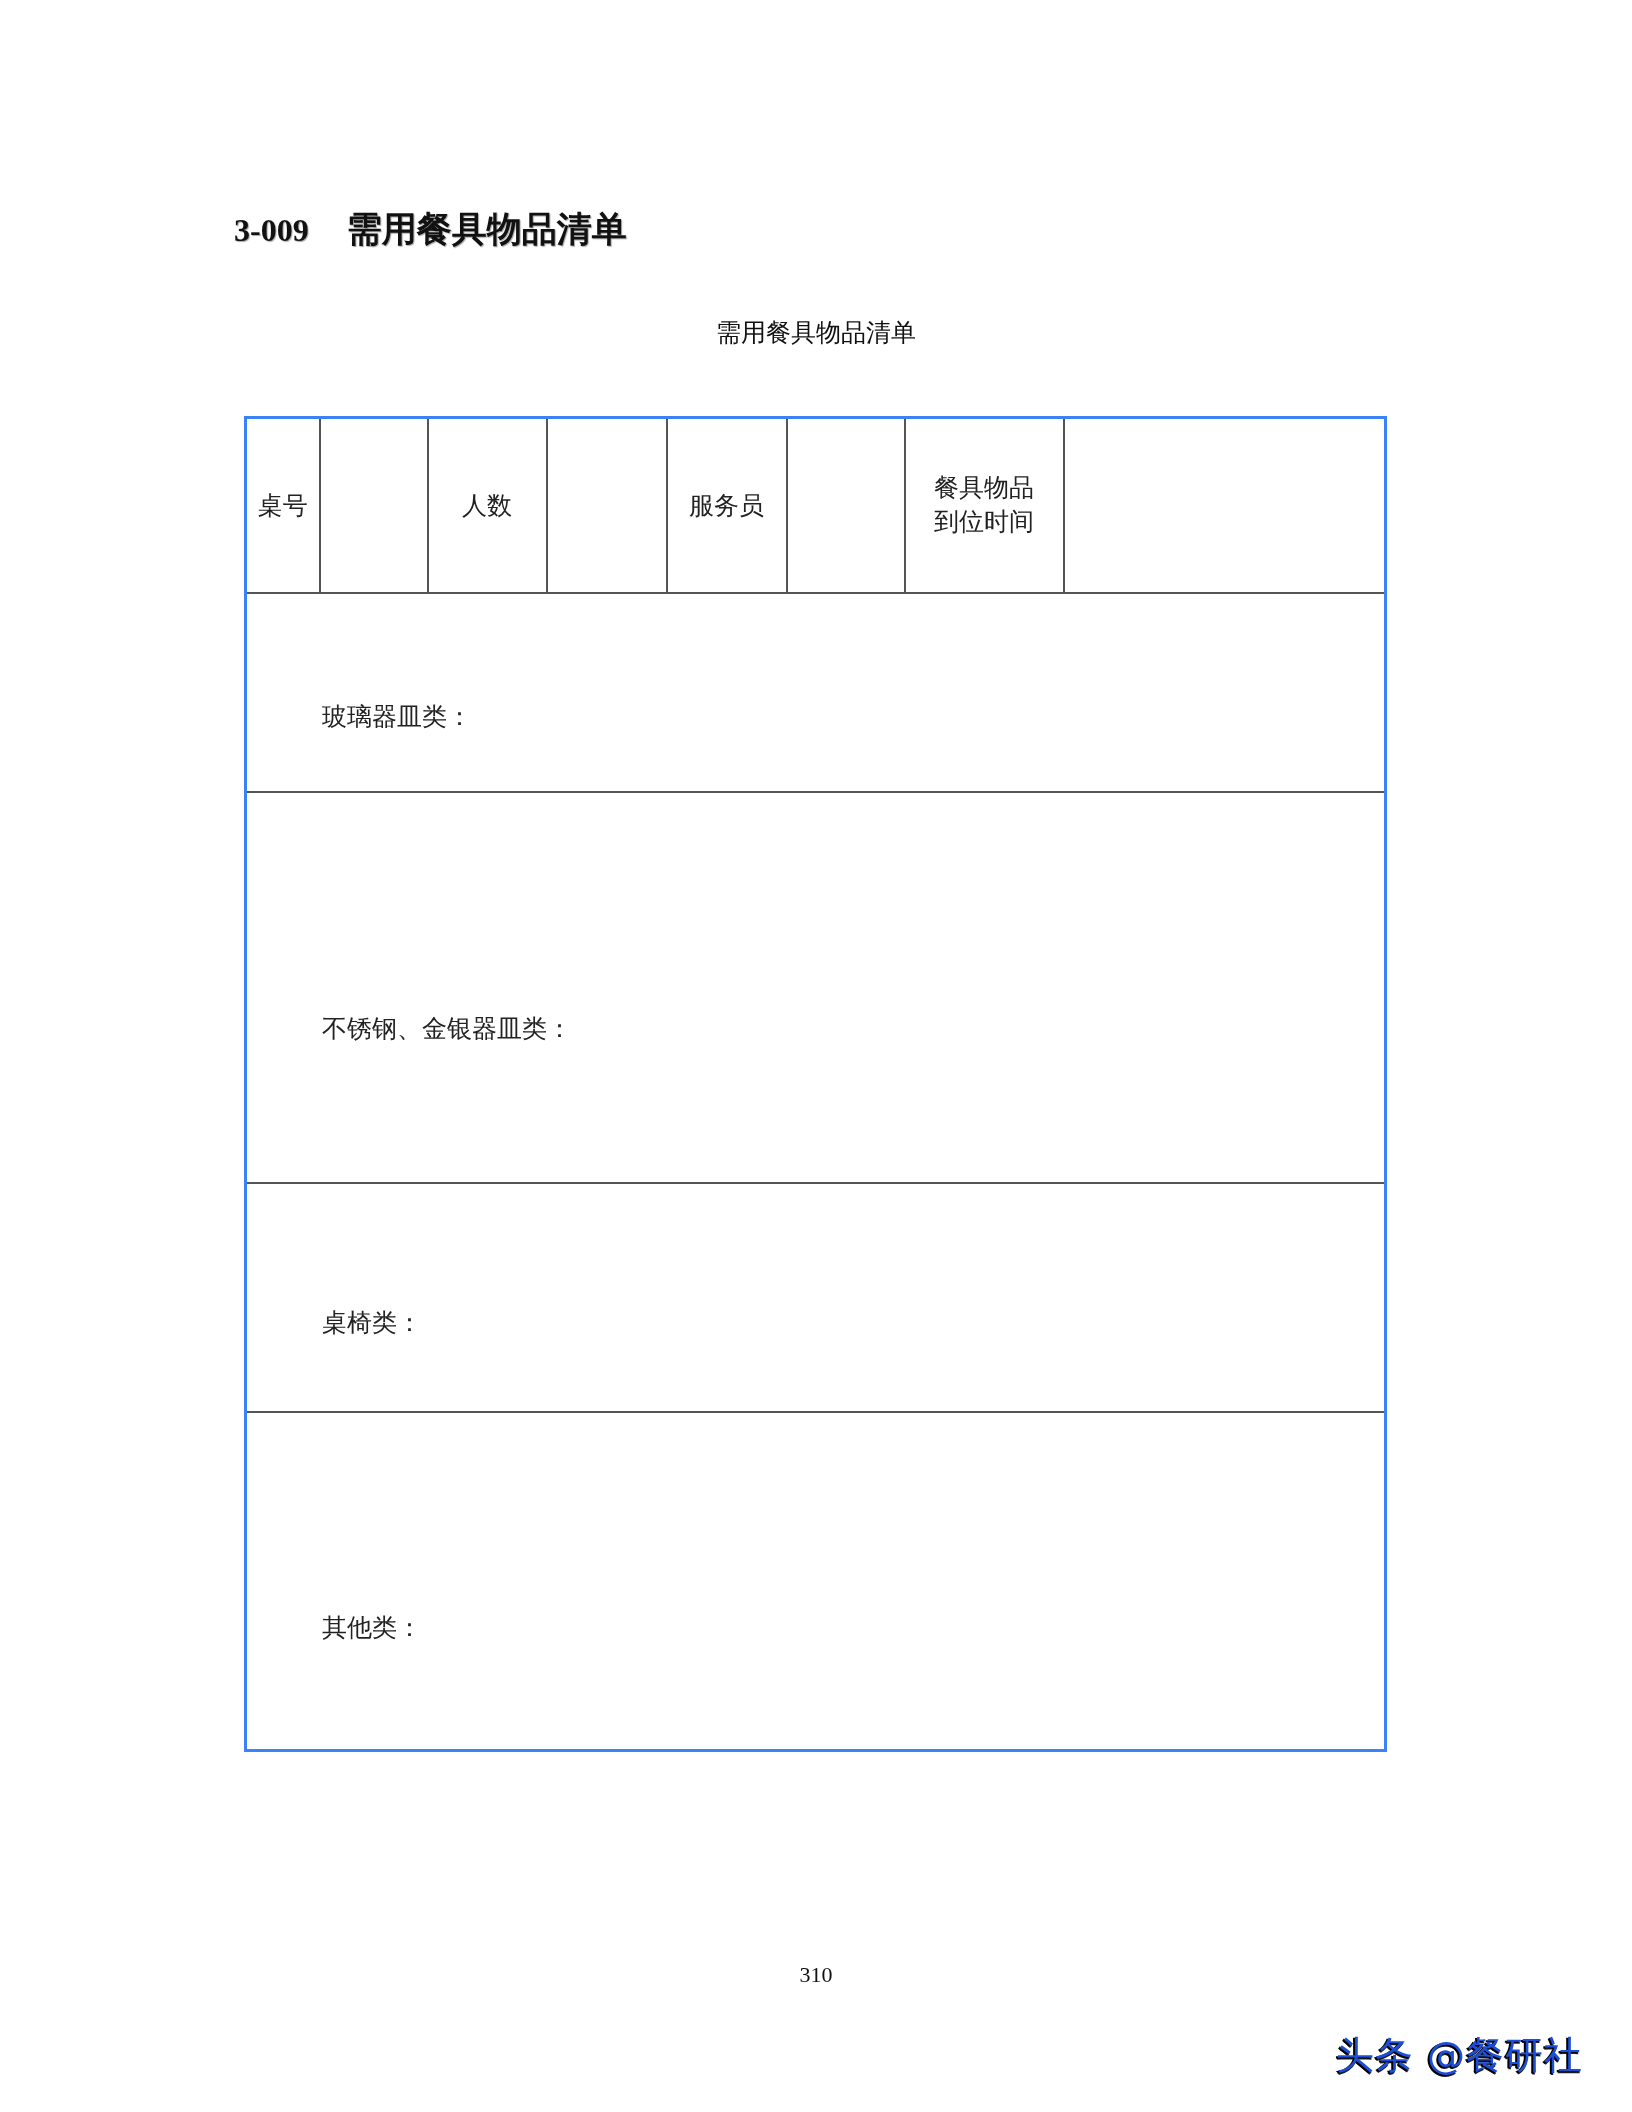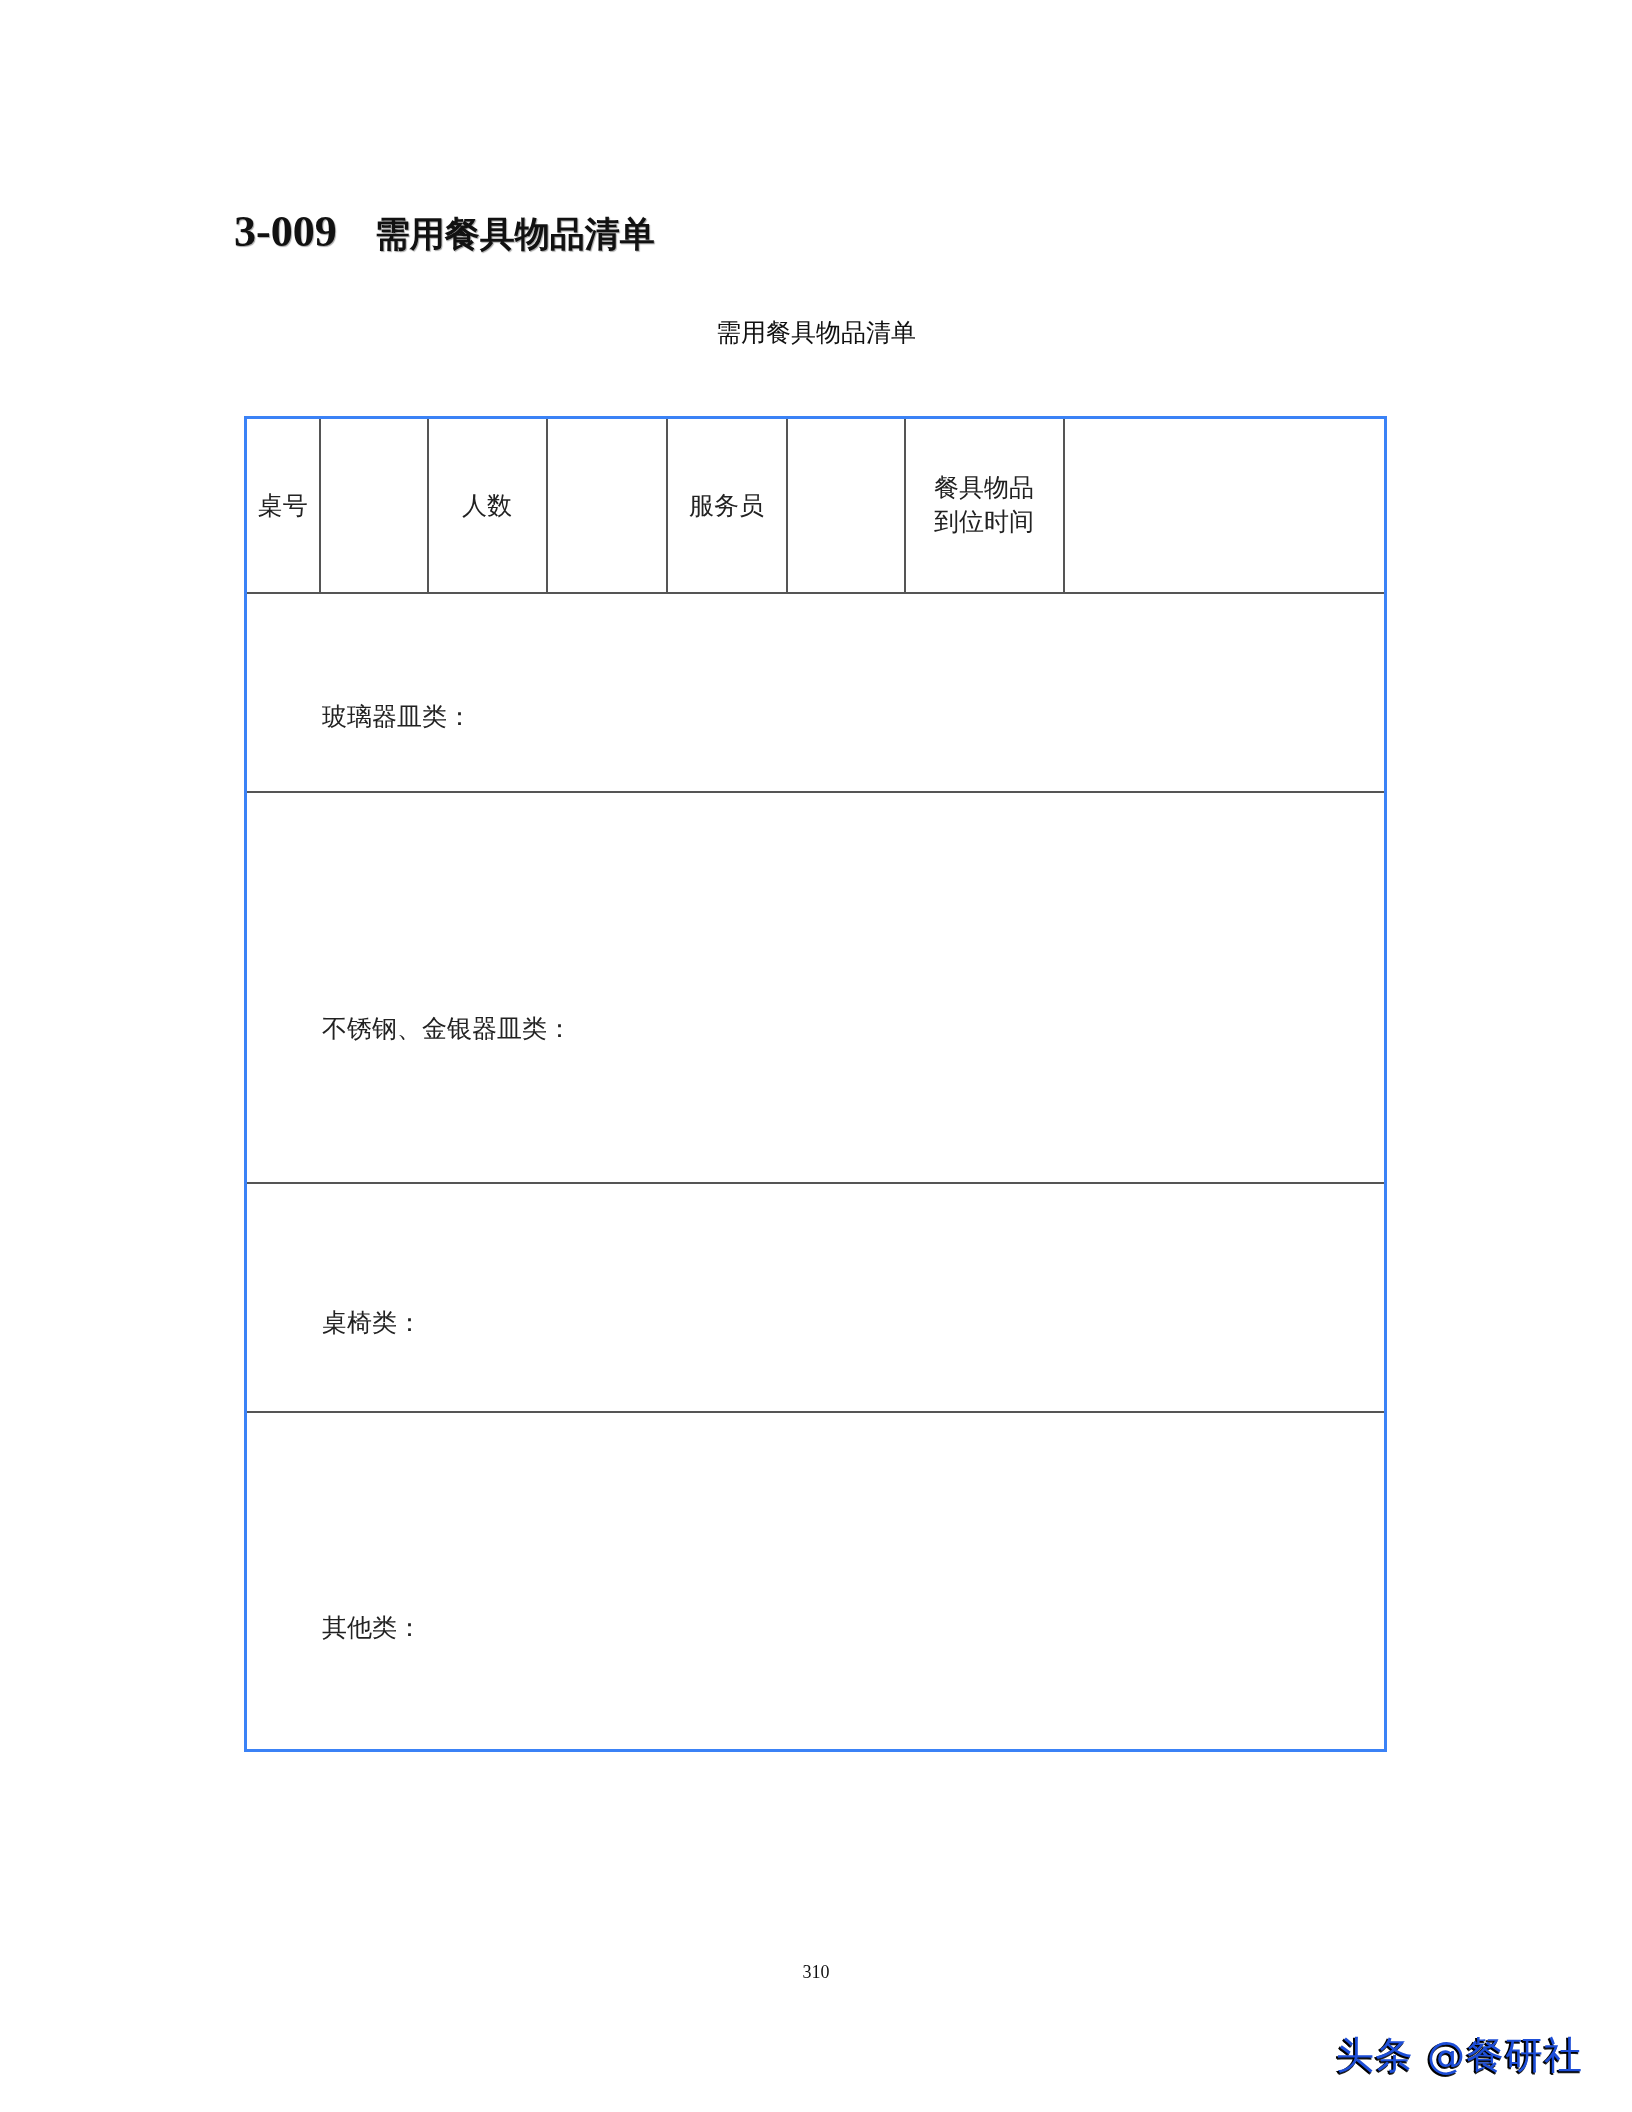--- a/index.html
+++ b/index.html
@@ -1,32 +1,32 @@
 <!DOCTYPE html>
 <html><head>
 <meta charset="utf-8">
 <style>
   html, body { margin: 0; padding: 0; background: #ffffff; }
   body { width: 1632px; height: 2112px; position: relative; overflow: hidden;
          font-family: "DejaVu Serif", "Liberation Serif", serif; color: #111; }
   .heading { position: absolute; left: 234px; top: 206px; font-size: 35px; font-weight: bold;
              white-space: nowrap; text-shadow: 1px 1px 1px rgba(0,0,0,0.35); letter-spacing: 0px; }
-  .heading .num { font-family: "Liberation Serif", serif; font-size: 44px; margin-right: 38px; }
+  .heading .num { font-family: "Liberation Serif", serif; font-size: 32px; margin-right: 38px; }
   .subtitle { position: absolute; left: 0; width: 1632px; top: 316px; text-align: center;
               font-family: "DejaVu Sans", "Liberation Sans", sans-serif; font-size: 25px; color: #111; }
   table.form { position: absolute; left: 244px; top: 416px; width: 1140px; height: 1336px;
                border-collapse: collapse; border: 3px solid #3b82f6; table-layout: fixed; }
   table.form td { border: 2px solid #555; padding: 0; vertical-align: middle;
                   font-size: 25px; color: #222; }
   .hdr td { height: 126px; text-align: center; }
   .hdr td.two { line-height: 34px; }
   .cat td { text-align: left; vertical-align: top; }
   .cat .lbl { display: block; padding-left: 75px; }
   .pagenum { position: absolute; left: 0; width: 1632px; top: 1962px; text-align: center;
-             font-family: "Liberation Serif", serif; font-size: 18px; color: #111; }
+             font-family: "Liberation Serif", serif; font-size: 22px; color: #111; }
   .watermark { position: absolute; left: 1336px; top: 2030px; font-size: 38px; letter-spacing: 1px;
                font-family: "DejaVu Sans", sans-serif; color: #1d4ed8;
                text-shadow: -2px 1px 0 #000, -1px 2px 0 #222; white-space: nowrap; }
 </style>
 </head>
 <body>
 
 <div class="heading">
   <span class="num">3-009</span><span>需用餐具物品清单</span>
 </div>

